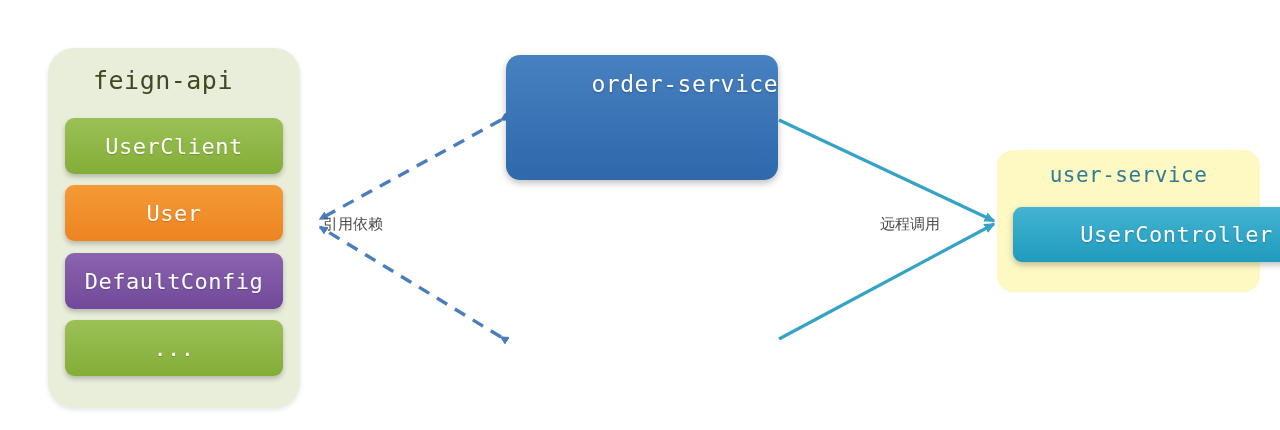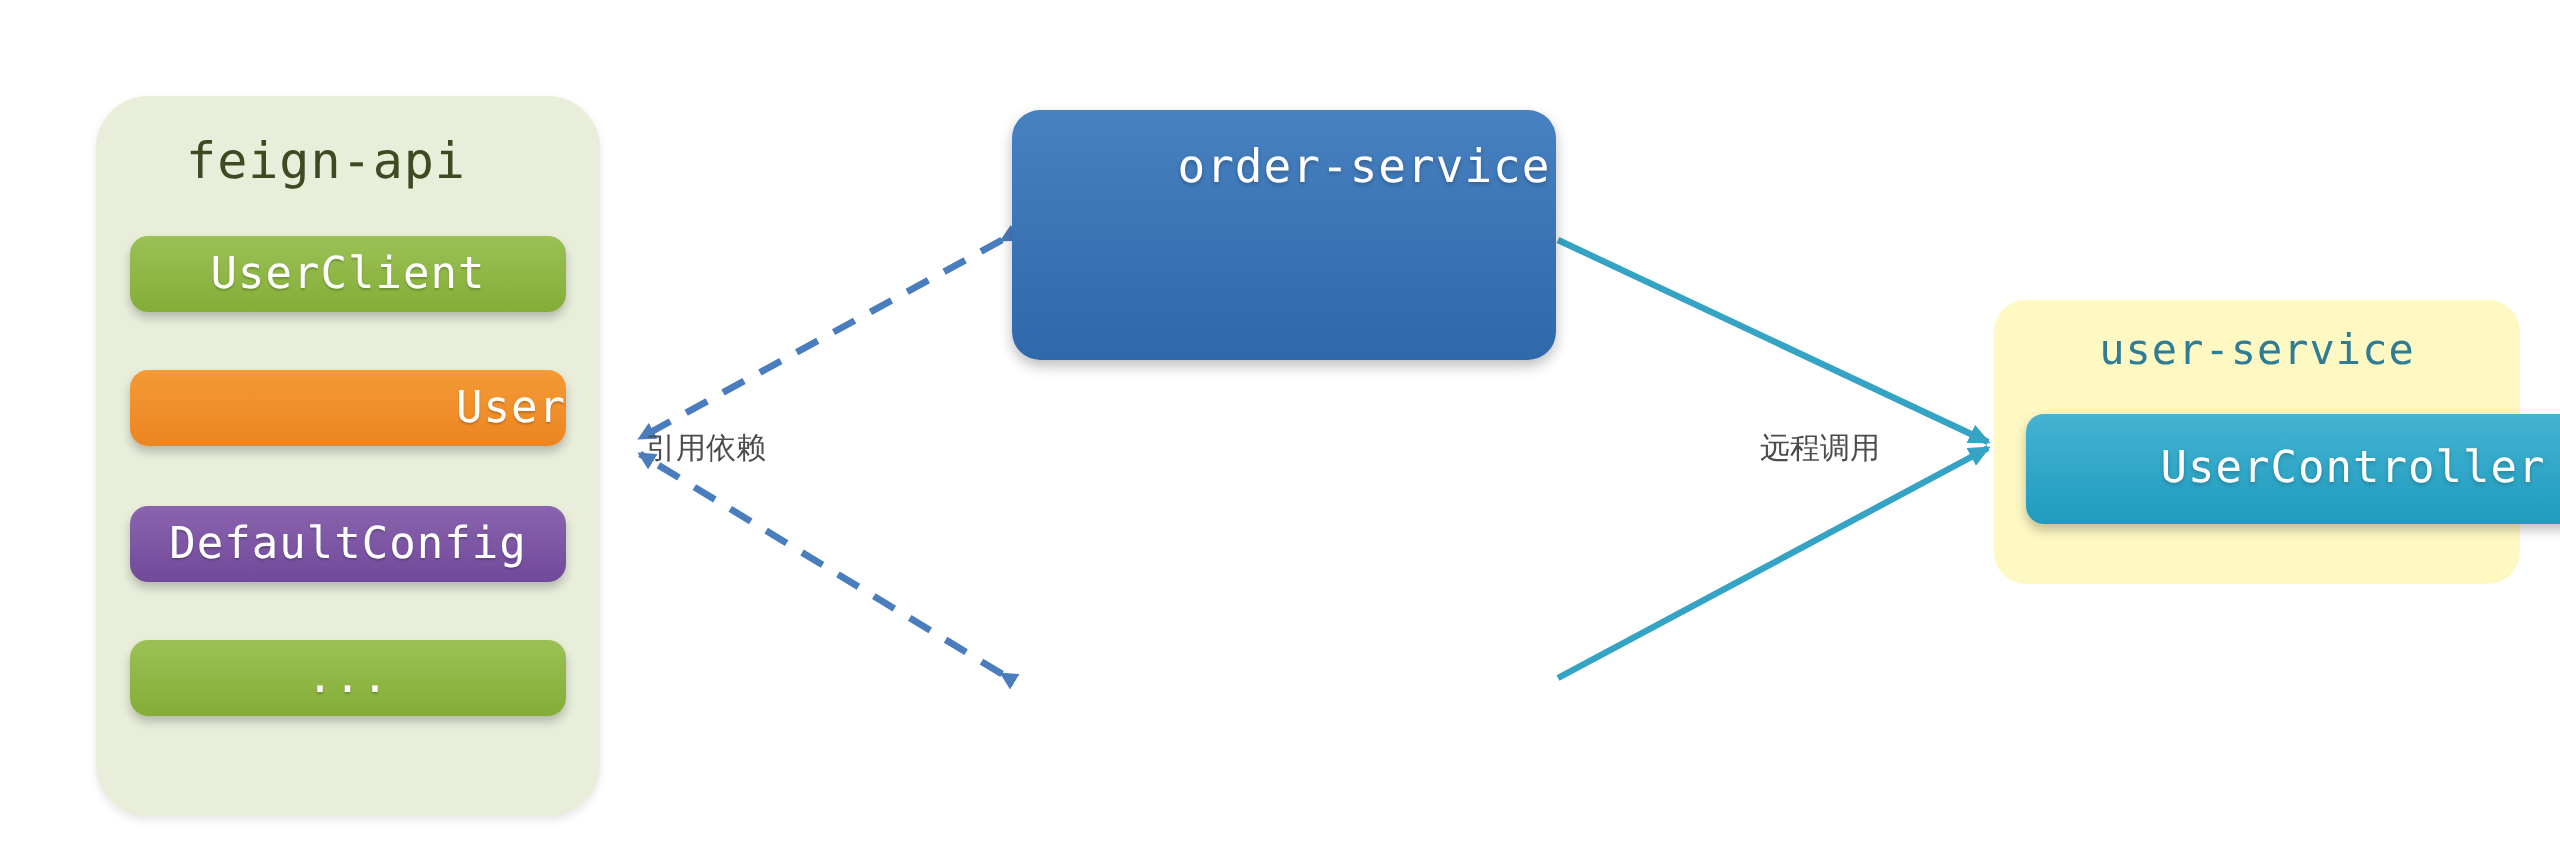--- a/index.html
+++ b/index.html
@@ -44,59 +44,58 @@
     width: 230px;
     text-align: center;
     font-size: 25px;
     letter-spacing: 0.5px;
     color: #3f4a22;
   }
   .chip {
     position: absolute;
     left: 17px;
     width: 218px;
-    height: 38px;
+    height: 56px;
     border-radius: 9px;
     color: #ffffff;
     font-size: 22px;
     letter-spacing: 0.5px;
     display: flex;
     align-items: center;
     justify-content: center;
     box-shadow: 0 3px 5px rgba(0,0,0,0.22);
     text-shadow: 0 1px 1px rgba(0,0,0,0.20);
   }
   .chip.c0 { top: 70px; }
-  .chip.c1 { top: 137px; justify-content: flex-end; }
+  .chip.c1 { top: 137px; }
   .chip.c2 { top: 205px; }
   .chip.c3 { top: 272px; }
   .chip-green  { background: linear-gradient(180deg, #9bc156 0%, #83ad37 100%); }
   .chip-orange { background: linear-gradient(180deg, #f49a36 0%, #ec8521 100%); }
   .chip-purple { background: linear-gradient(180deg, #8a64ae 0%, #70499a 100%); }
 
   
   .svc {
     position: absolute;
     width: 272px;
     height: 125px;
     border-radius: 14px;
     background: linear-gradient(180deg, #4781c0 0%, #2f68ab 100%);
     box-shadow: 0 3px 7px rgba(0,0,0,0.26);
   }
   .svc-label {
     position: absolute;
     left: 0;
     top: 16px;
     width: 272px;
-    text-align: center;
+    text-align: right;
     font-size: 23px;
     letter-spacing: 0.5px;
     color: #ffffff;
     text-shadow: 0 1px 2px rgba(0,0,0,0.25);
-    margin-left: 40px;
   }
   #svc-order { left: 506px; top: 55px; }
   #svc-pay   { left: 506px; top: 275px; }
 
   
   .group-user {
     position: absolute;
     left: 997px;
     top: 150px;
     width: 263px;

